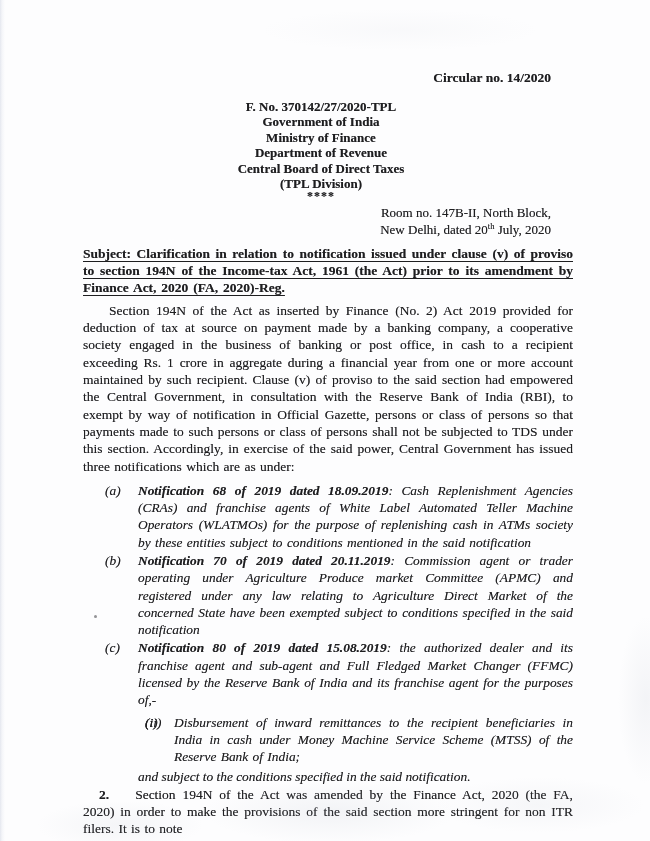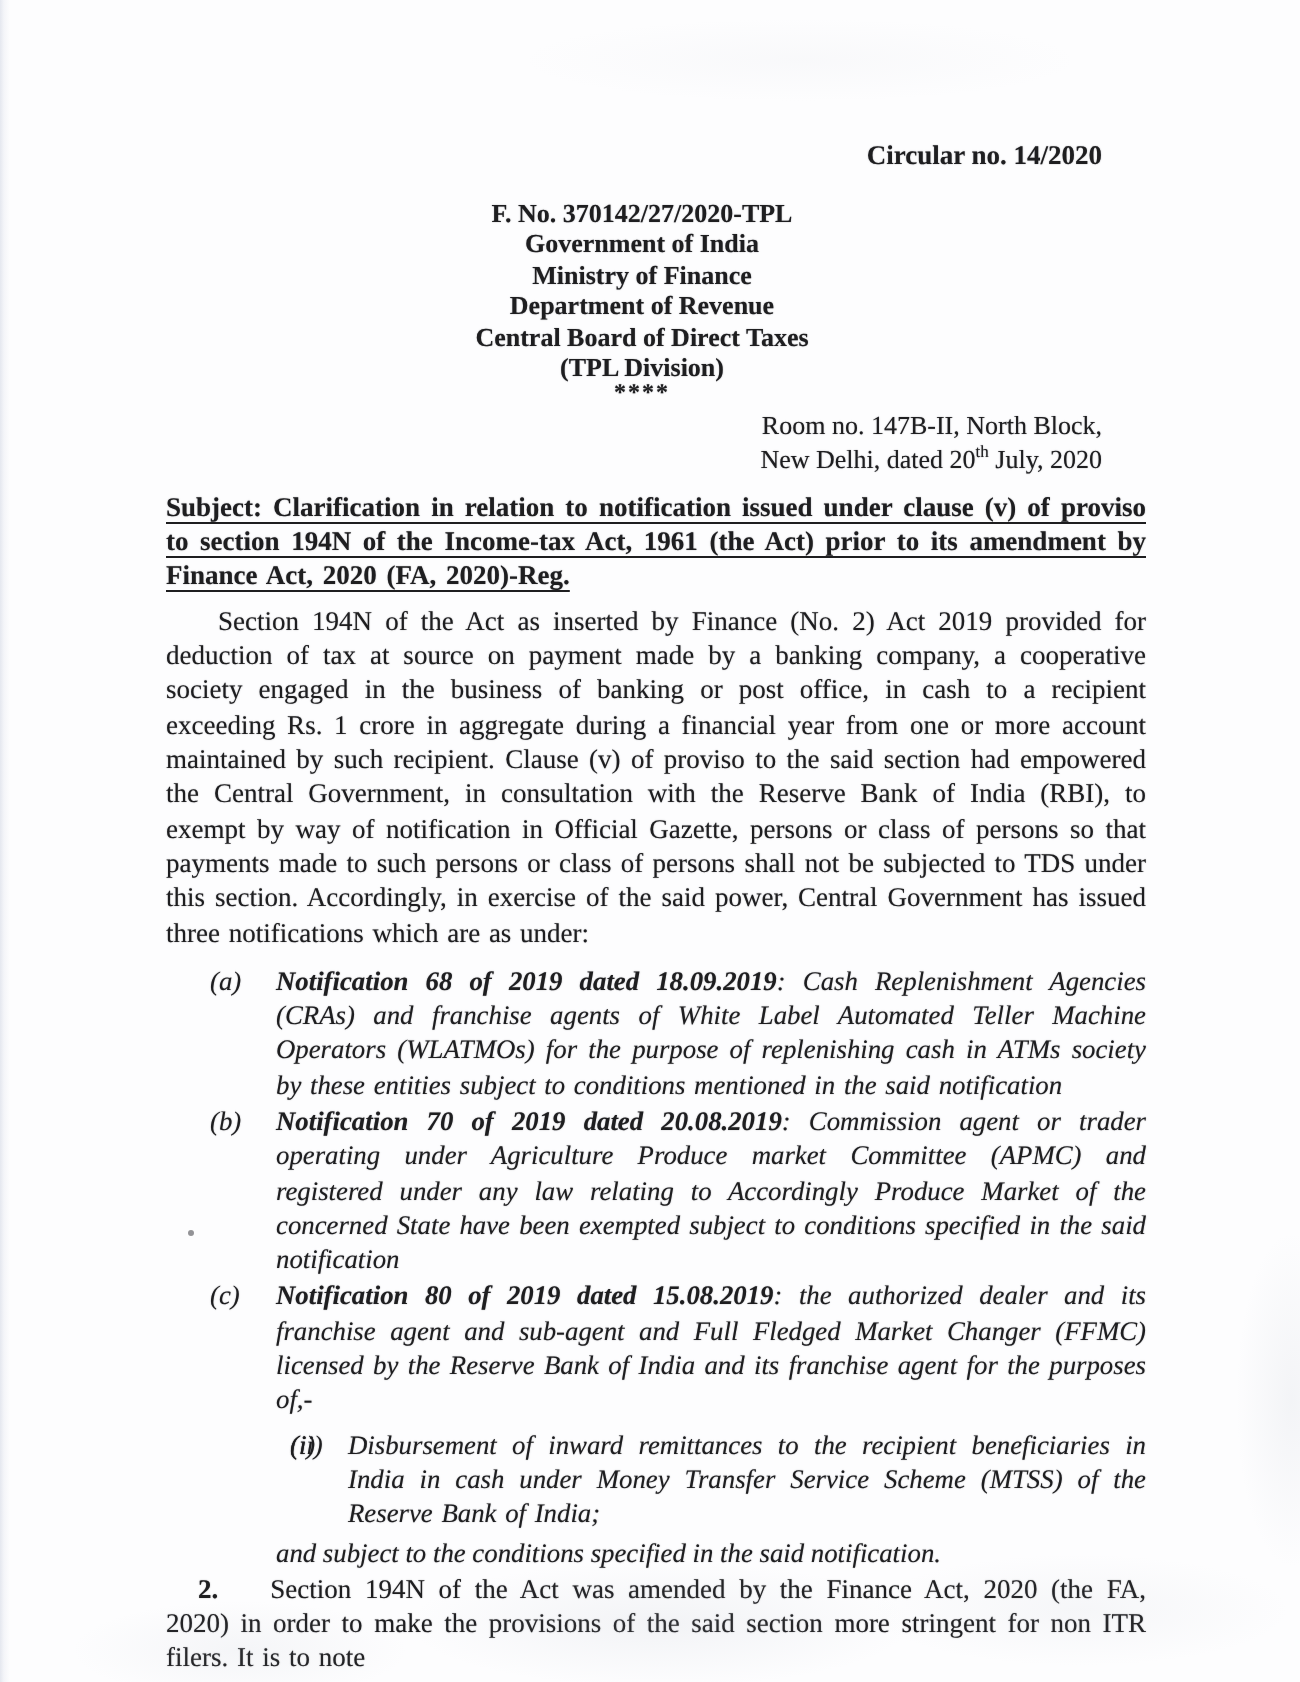--- a/index.html
+++ b/index.html
@@ -176,33 +176,33 @@
     <span>Subject: Clarification in relation to notification issued under clause (v) of proviso to section 194N of the Income-tax Act, 1961 (the Act) prior to its amendment by Finance Act, 2020 (FA, 2020)-Reg.</span>
   </div>
 
   <p class="para1">Section 194N of the Act as inserted by Finance (No. 2) Act 2019 provided for deduction of tax at source on payment made by a banking company, a cooperative society engaged in the business of banking or post office, in cash to a recipient exceeding Rs. 1 crore in aggregate during a financial year from one or more account maintained by such recipient. Clause (v) of proviso to the said section had empowered the Central Government, in consultation with the Reserve Bank of India (RBI), to exempt by way of notification in Official Gazette, persons or class of persons so that payments made to such persons or class of persons shall not be subjected to TDS under this section. Accordingly, in exercise of the said power, Central Government has issued three notifications which are as under:</p>
 
   <div class="notif-list">
     <div class="notif-item">
       <span class="label">(a)</span><span class="bolditalic">Notification 68 of 2019 dated 18.09.2019</span><span>: Cash Replenishment Agencies (CRAs) and franchise agents of White Label Automated Teller Machine Operators (WLATMOs) for the purpose of replenishing cash in ATMs society by these entities subject to conditions mentioned in the said notification</span>
     </div>
     <div class="notif-item">
-      <span class="label">(b)</span><span class="bolditalic">Notification 70 of 2019 dated 20.08.2019</span><span>: Commission agent or trader operating under Agriculture Produce market Committee (APMC) and registered under any law relating to Accordingly Produce Market of the concerned State have been exempted subject to conditions specified in the said notification</span>
+      <span class="label">(b)</span><span class="bolditalic">Notification 70 of 2019 dated 20.11.2019</span><span>: Commission agent or trader operating under Agriculture Produce market Committee (APMC) and registered under any law relating to Agriculture Direct Market of the concerned State have been exempted subject to conditions specified in the said notification</span>
     </div>
     <div class="notif-item">
       <span class="label">(c)</span><span class="bolditalic">Notification 80 of 2019 dated 15.08.2019</span><span>: the authorized dealer and its franchise agent and sub-agent and Full Fledged Market Changer (FFMC) licensed by the Reserve Bank of India and its franchise agent for the purposes of,-</span>
     </div>
   </div>
 
   <div class="sub-list">
     <div class="sub-item">
       <span class="label">(i)</span>
     </div>
     <div class="sub-item">
-      <span class="label">(ii)</span><span>Disbursement of inward remittances to the recipient beneficiaries in India in cash under Money Transfer Service Scheme (MTSS) of the Reserve Bank of India;</span>
+      <span class="label">(ii)</span><span>Disbursement of inward remittances to the recipient beneficiaries in India in cash under Money Machine Service Scheme (MTSS) of the Reserve Bank of India;</span>
     </div>
   </div>
 
   <div class="sublist-footer">and subject to the conditions specified in the said notification.</div>
 
   <p class="para2">
     <span class="para-num">2.</span><span>Section 194N of the Act was amended by the Finance Act, 2020 (the FA, 2020) in order to make the provisions of the said section more stringent for non ITR filers. It is to note</span>
   </p>
 
 </div>

